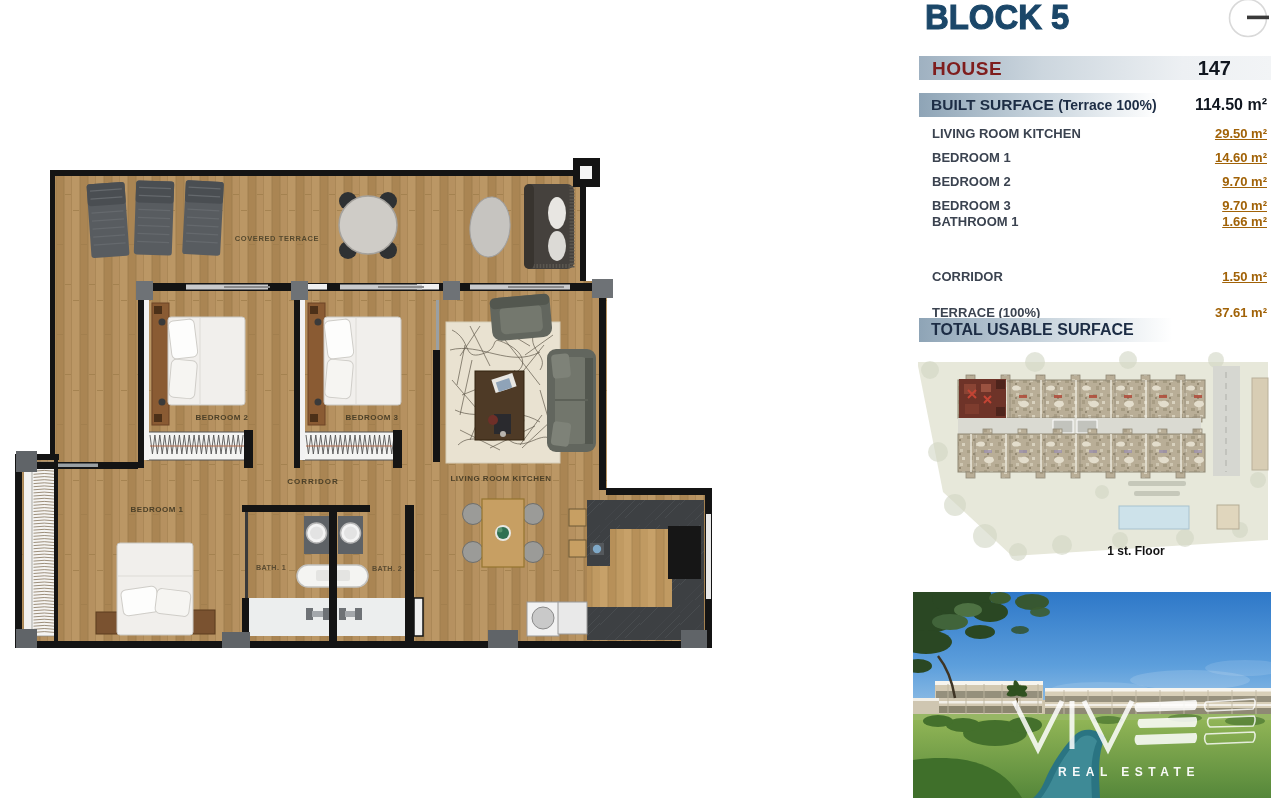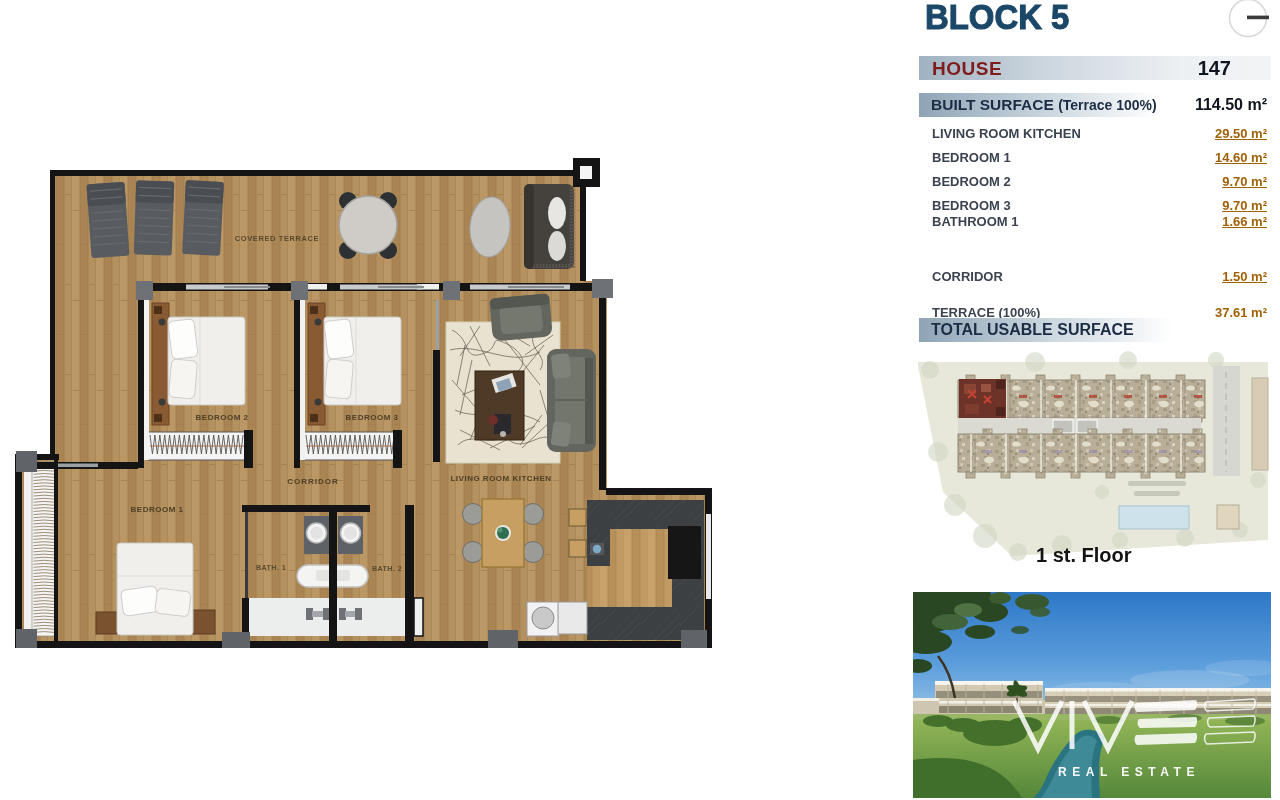--- a/index.html
+++ b/index.html
@@ -637,14 +637,14 @@
 <div class="row" style="top:150px;">BEDROOM 1<span class="v">14.60 m²</span></div>
 <div class="row" style="top:174px;">BEDROOM 2<span class="v">9.70 m²</span></div>
 <div class="row" style="top:198px;">BEDROOM 3<span class="v">9.70 m²</span></div>
 <div class="row" style="top:214px;">BATHROOM 1<span class="v">1.66 m²</span></div>
 <div class="row" style="top:269px;">CORRIDOR<span class="v">1.50 m²</span></div>
 <div class="row" style="top:293px;margin-top:12px;">TERRACE (100%)<span class="v">37.61 m²</span></div>
 
 <div class="bar" style="top:318px;background:linear-gradient(90deg,#8ea4b6,#c8d4dd 35%,#fff 72%);"></div>
 <div style="position:absolute;left:931px;top:321px;font-size:16px;font-weight:bold;color:#1c2c44;text-align:center;">TOTAL USABLE SURFACE</div>
 
-<div style="position:absolute;left:1036px;top:544px;width:200px;text-align:left;font-size:20px;font-weight:bold;color:#141414;">1 st. Floor</div>
+<div style="position:absolute;left:1036px;top:544px;width:200px;text-align:center;font-size:12px;font-weight:bold;color:#141414;">1 st. Floor</div>
 </div>
 
 </body></html>

